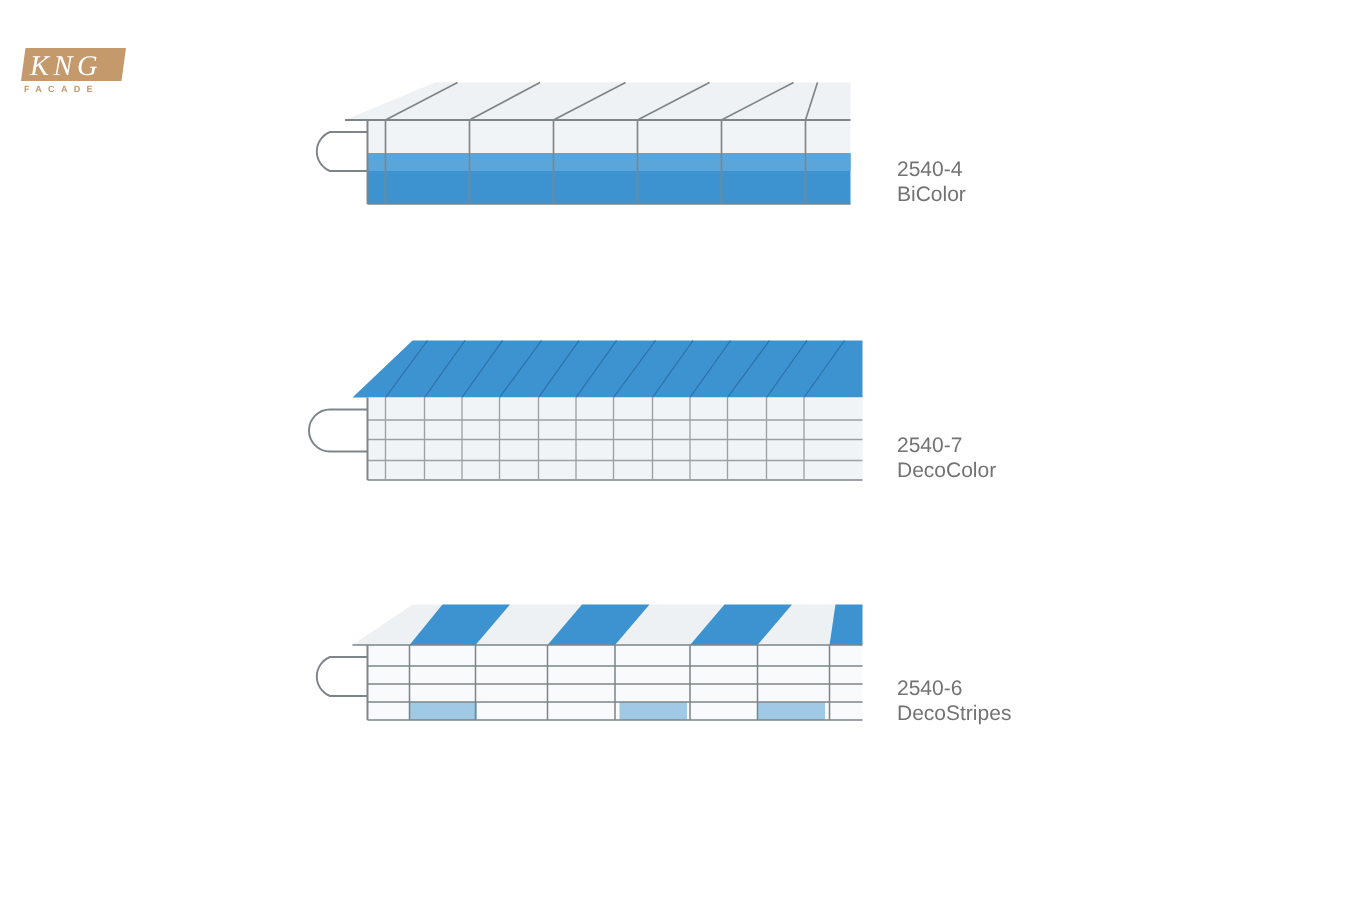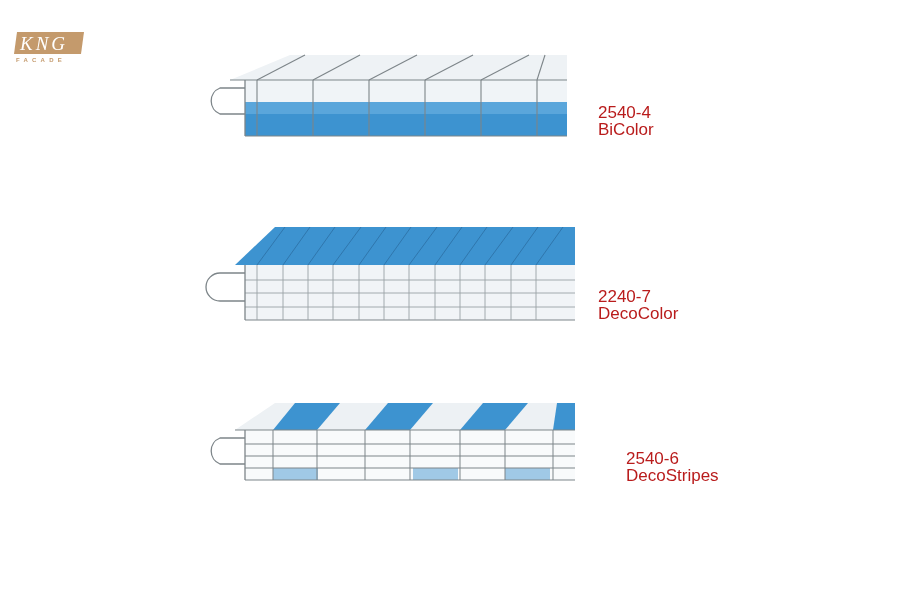--- a/index.html
+++ b/index.html
@@ -1,21 +1,21 @@
 <!DOCTYPE html>
 <html><head>
 <meta charset="utf-8">
 <style>
   html,body{margin:0;padding:0;background:#ffffff;}
   body{width:900px;height:603px;position:relative;overflow:hidden;font-family:"Liberation Sans",sans-serif;}
   .logo{position:absolute;left:14px;top:32px;width:70px;height:34px;}
   .logo-box{position:absolute;left:0;top:0;width:70px;height:22px;}
   .logo-sub{position:absolute;left:2px;top:25px;font-size:6px;letter-spacing:4.2px;color:#c49a6c;font-weight:bold;}
   .panel{position:absolute;}
-  .label{position:absolute;font-size:17px;line-height:17px;color:#b91c1c;}
+  .label{position:absolute;font-size:14px;line-height:17px;color:#737373;}
 </style>
 </head>
 <body>
 
 <div class="logo">
   <svg class="logo-box" viewBox="0 0 70 22">
     <polygon points="3,0 70,0 67,22 0,22" fill="#c49a6c"></polygon>
     <text x="6" y="18" font-family="Liberation Serif, serif" font-style="italic" font-size="19" fill="#ffffff" letter-spacing="3">KNG</text>
   </svg>
   <div class="logo-sub">FACADE</div>
@@ -82,21 +82,21 @@
     <line x1="316" y1="40" x2="316" y2="95"></line>
       <line x1="341" y1="40" x2="341" y2="95"></line>
     <line x1="50" y1="55" x2="380" y2="55"></line>
       <line x1="50" y1="68" x2="380" y2="68"></line>
       <line x1="50" y1="82" x2="380" y2="82"></line>
   </g>
   <path d="M50,48 L25,48 A14,14 0 0 0 25,76 L50,76" fill="none" stroke="#7d8589" stroke-width="1.3"></path>
   <line x1="50" y1="40" x2="50" y2="95" stroke="#7d8589" stroke-width="1.3"></line>
 </svg>
 <div class="label" style="left:598px;top:288px">
-  <div>2240-7</div>
+  <div>2540-7</div>
   <div>DecoColor</div>
 </div>
 
 <svg class="panel" style="left:195px;top:400px" width="385" height="85" viewBox="0 0 385 85">
   <polygon points="40,30 380,30 380,3 80,3" fill="#edf1f4"></polygon>
   <g fill="#3d93d0">
     <polygon points="78,30 122,30 145,3 100,3"></polygon>
     <polygon points="170,30 215,30 238,3 193,3"></polygon>
     <polygon points="265,30 310,30 333,3 288,3"></polygon>
     <polygon points="358,30 380,30 380,3 362,3"></polygon>
@@ -115,16 +115,16 @@
     <line x1="358" y1="30" x2="358" y2="80"></line>
     <line x1="40" y1="30" x2="380" y2="30"></line>
       <line x1="50" y1="44" x2="380" y2="44"></line>
     <line x1="50" y1="56" x2="380" y2="56"></line>
       <line x1="50" y1="68" x2="380" y2="68"></line>
     <line x1="50" y1="80" x2="380" y2="80"></line>
   </g>
   <path d="M50,38 L25,38 A14,14 0 0 0 25,64 L50,64" fill="none" stroke="#7d8589" stroke-width="1.3"></path>
   <line x1="50" y1="30" x2="50" y2="80" stroke="#7d8589" stroke-width="1.3"></line>
 </svg>
-<div class="label" style="left:626px;top:450px">
+<div class="label" style="left:598px;top:450px">
   <div>2540-6</div>
   <div>DecoStripes</div>
 </div>
 
 </body></html>

